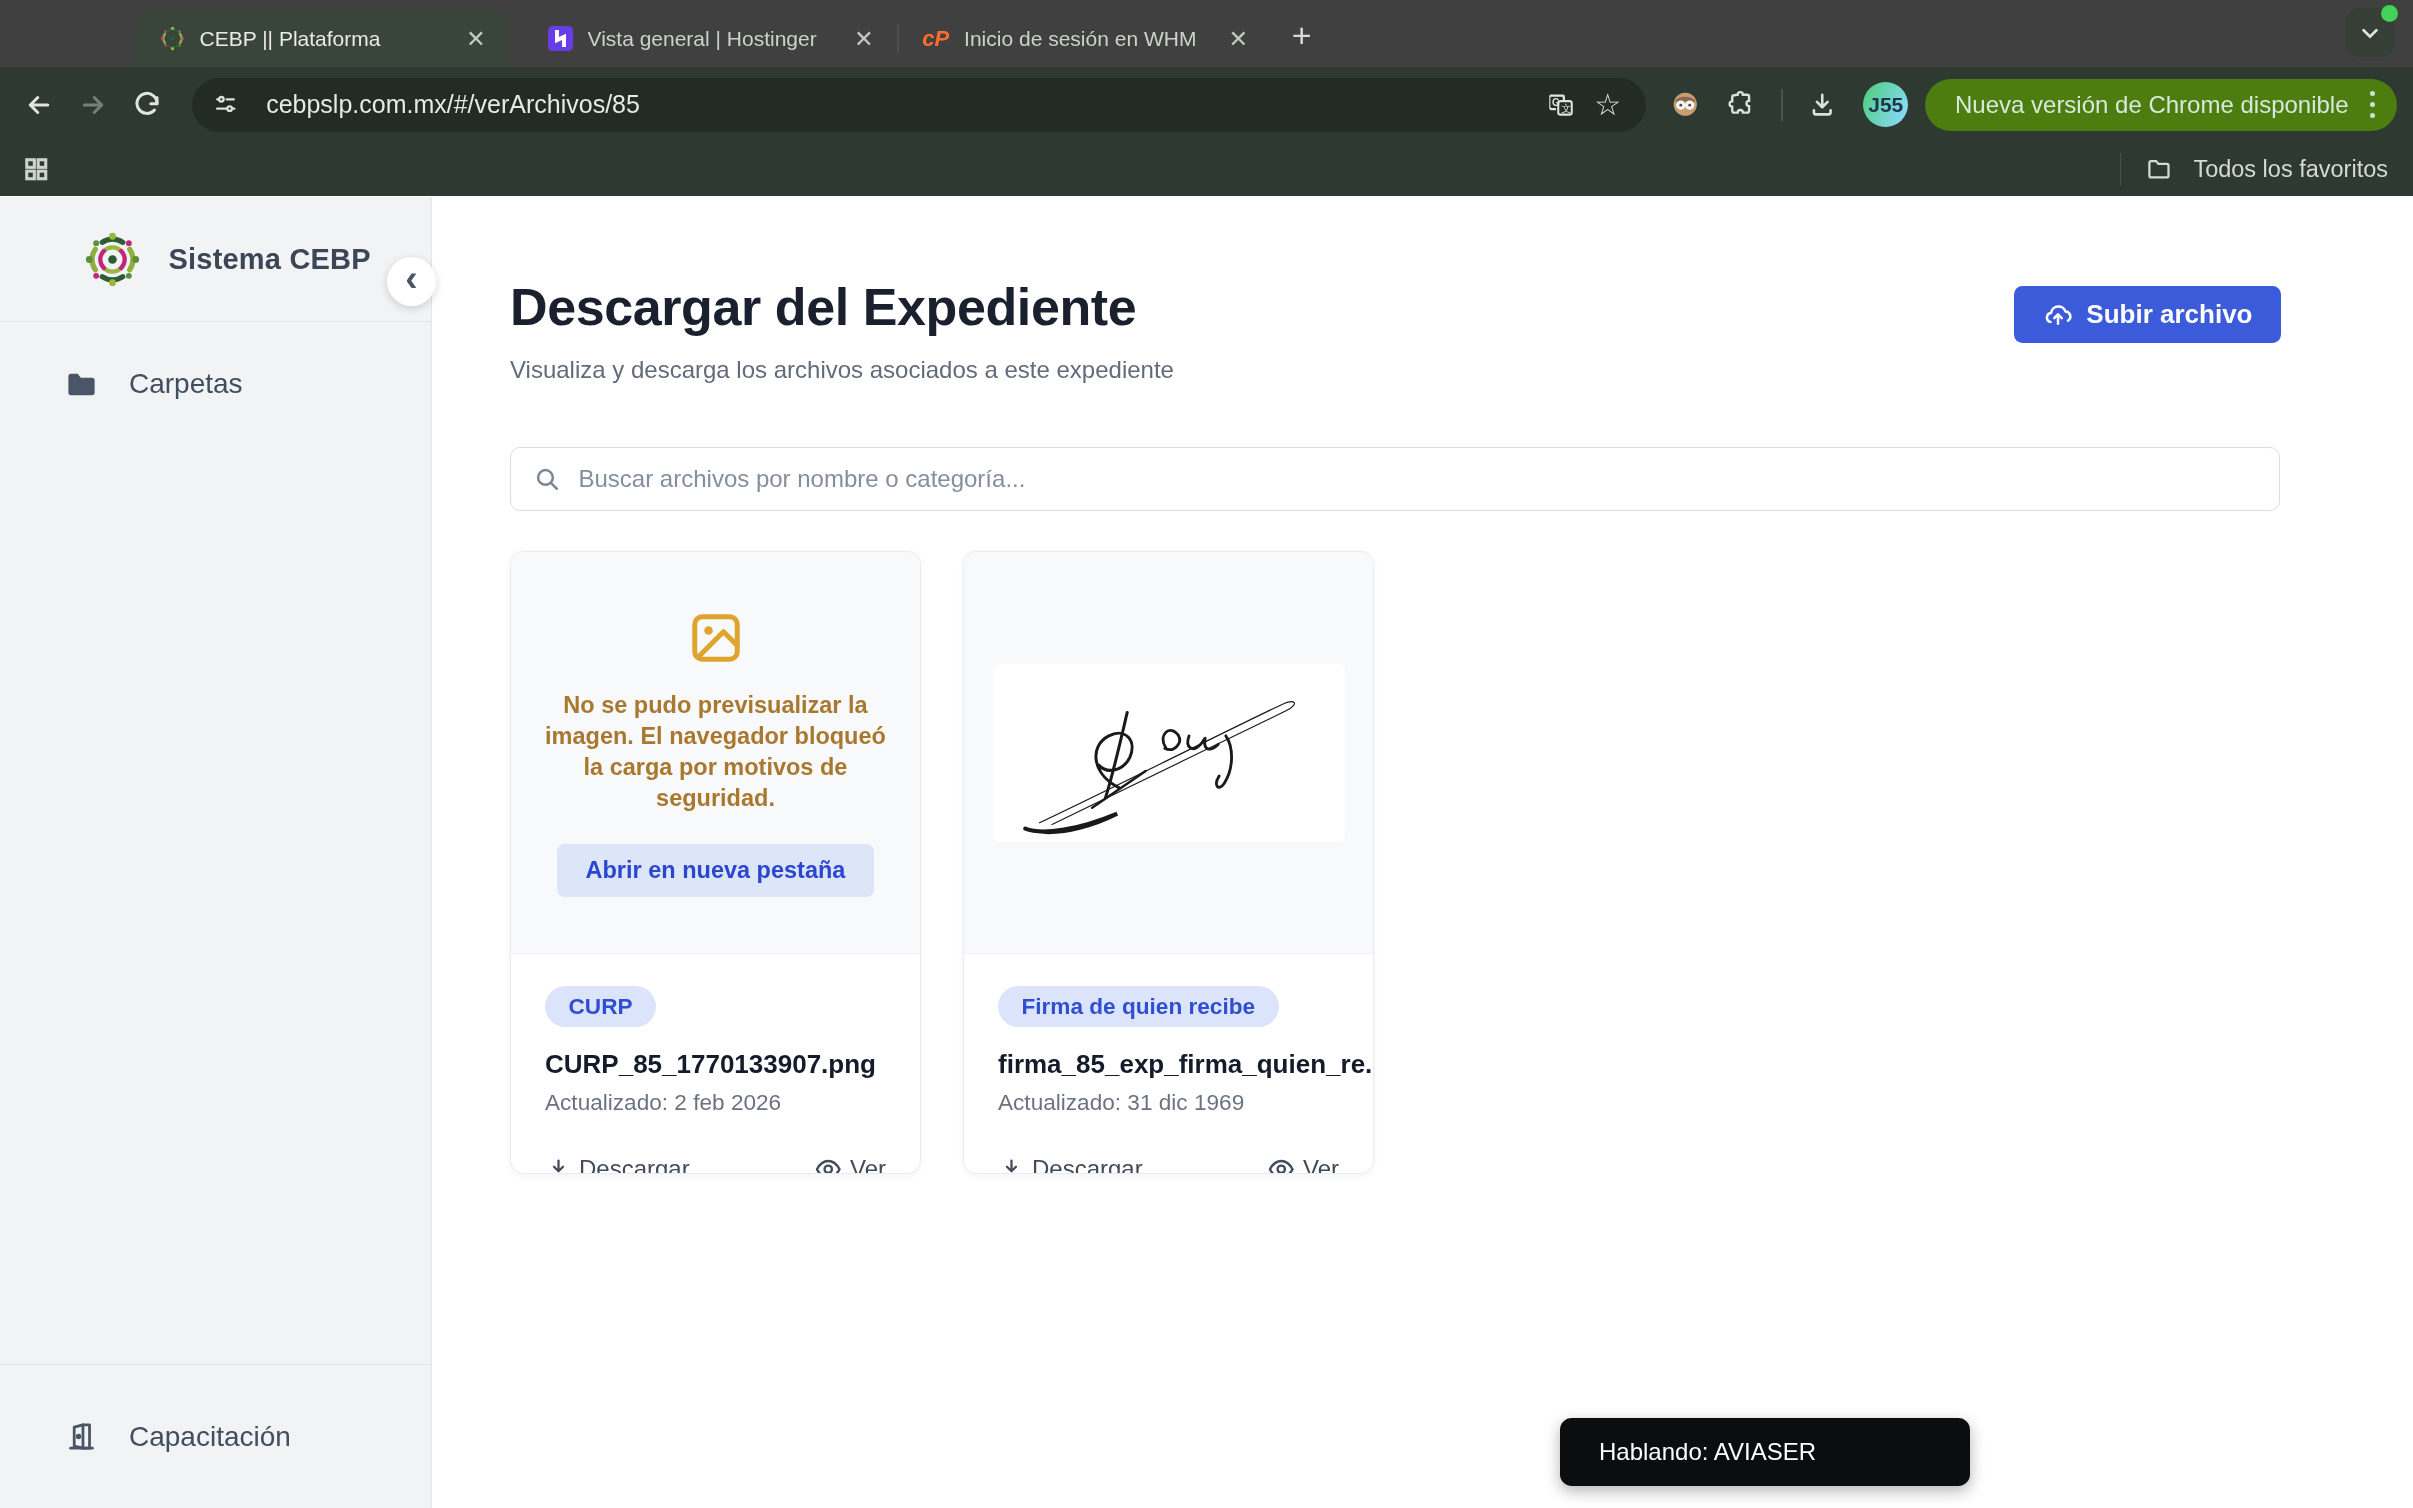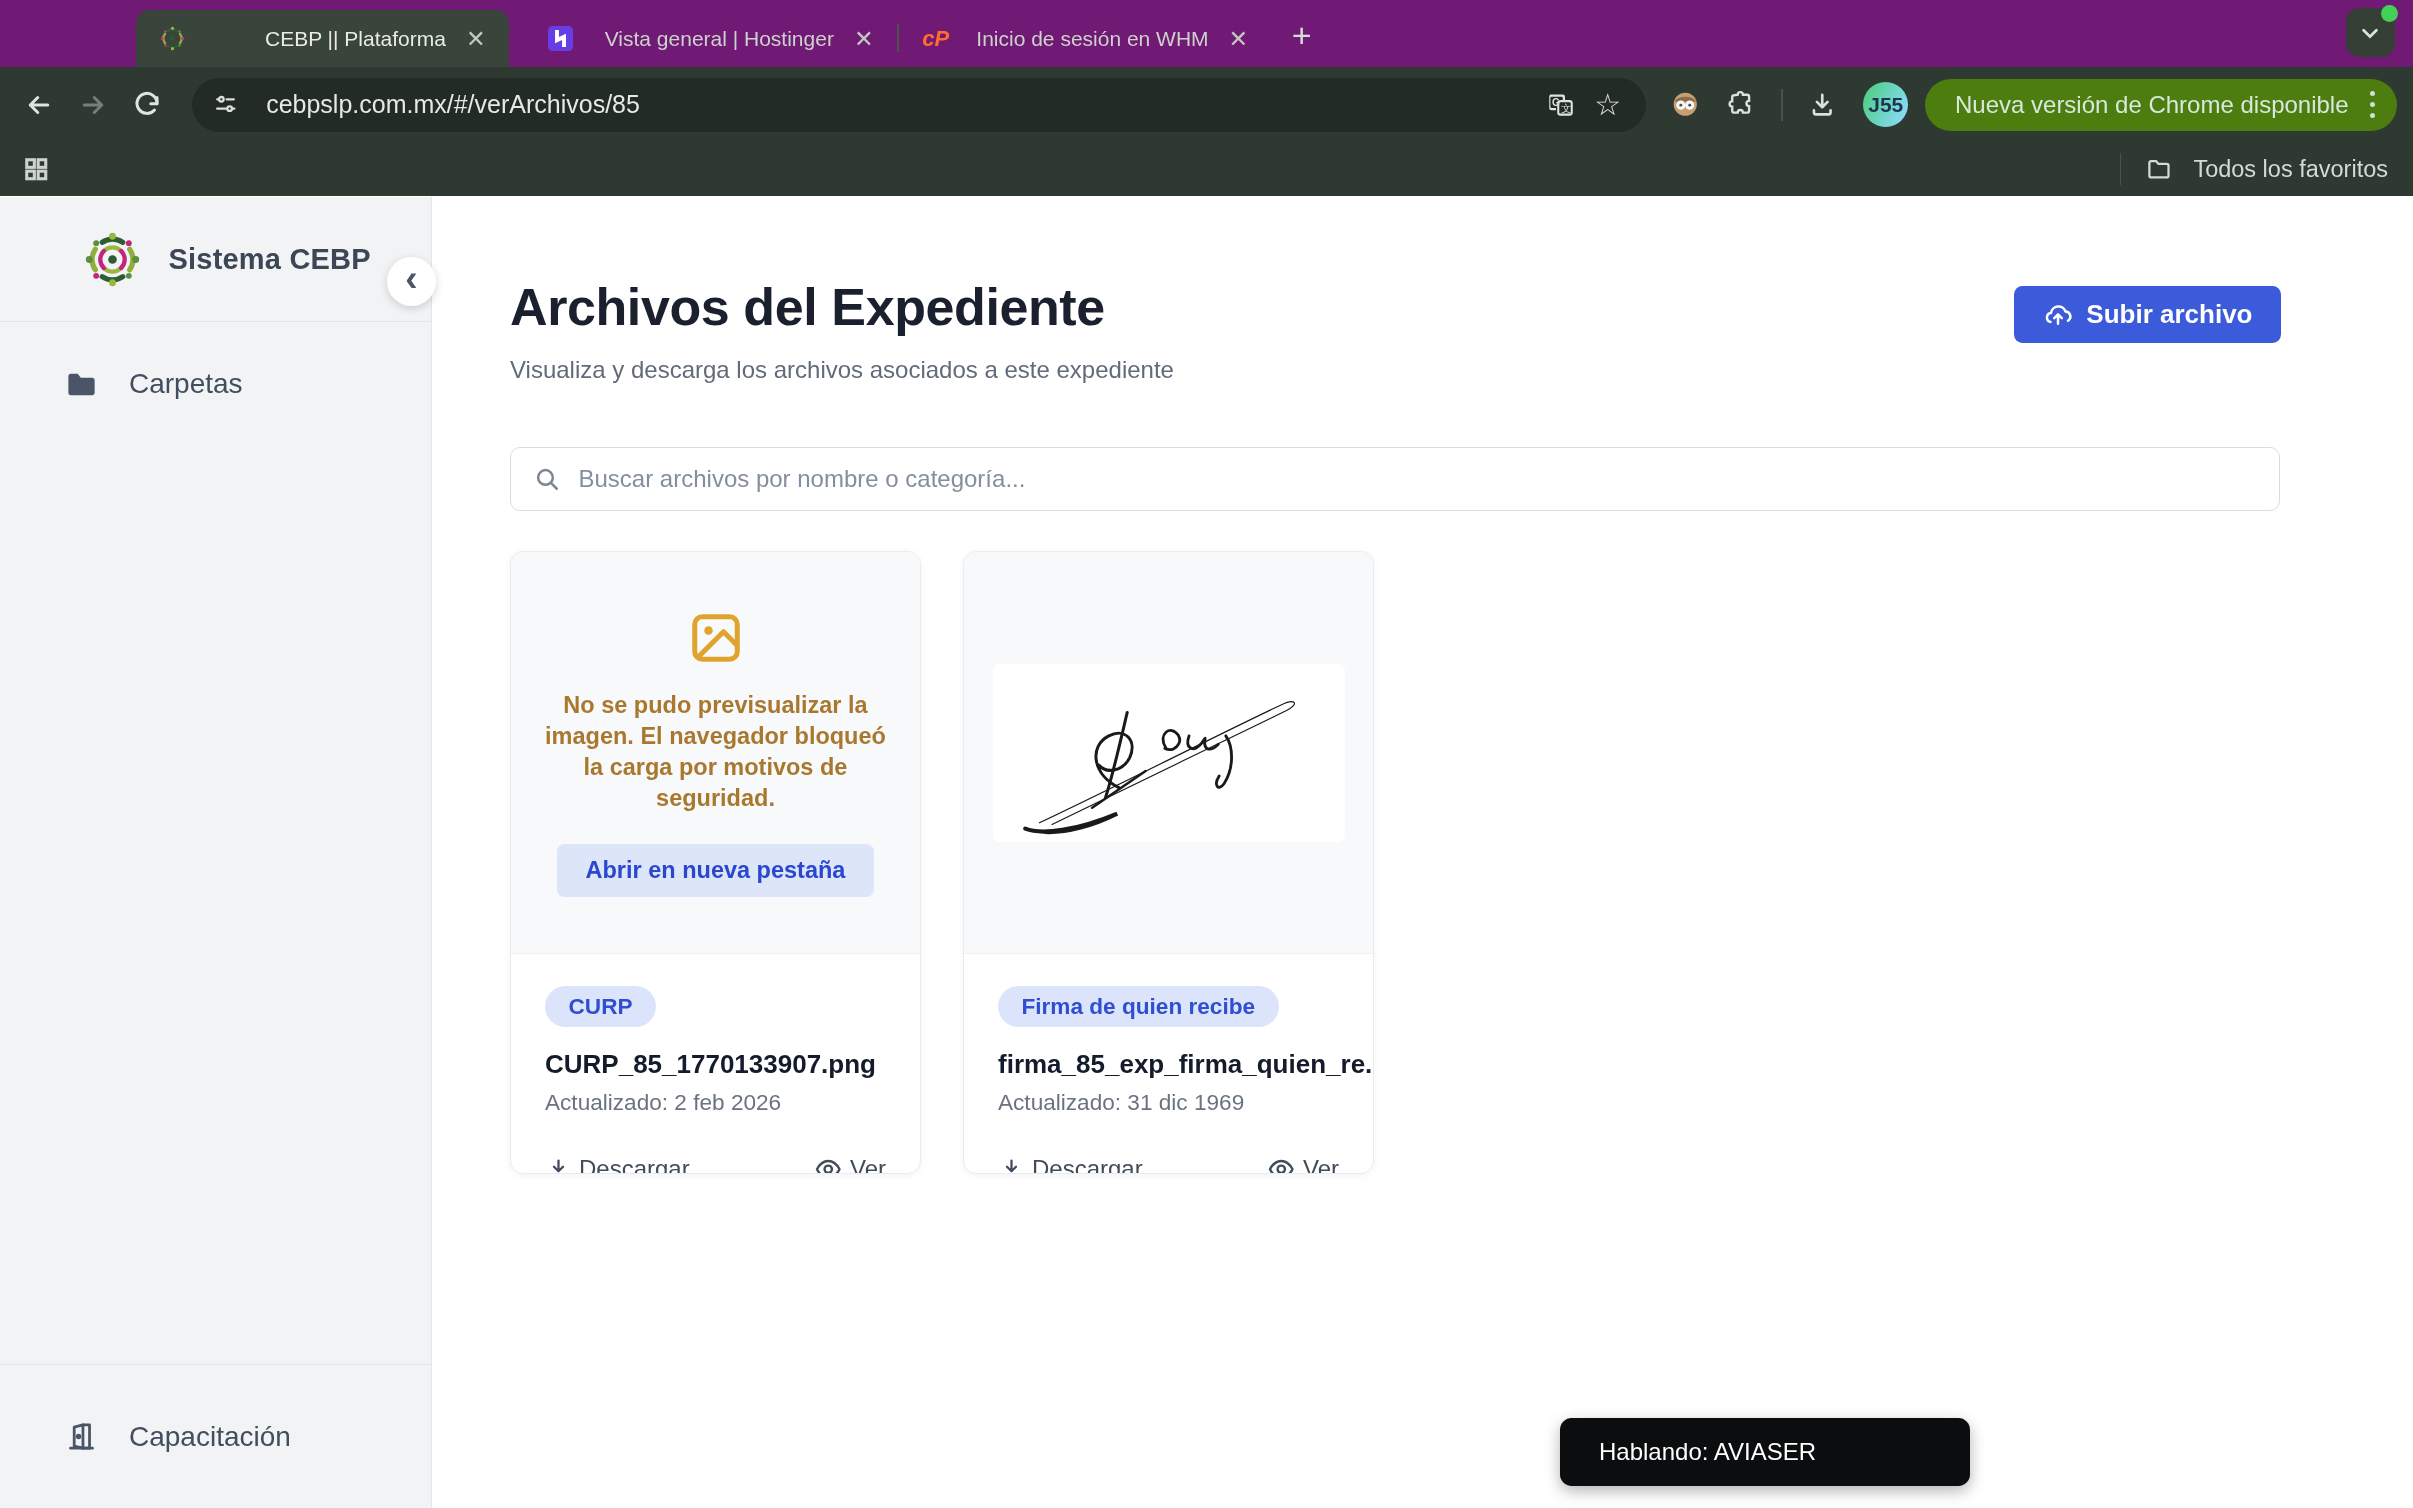--- a/index.html
+++ b/index.html
@@ -1,19 +1,19 @@
 <!DOCTYPE html>
 <html style="font-size:13.4px"><head>
 <meta charset="utf-8">
 <style>
   * { margin:0; padding:0; box-sizing:border-box; }
   html,body { width:2413px; height:1508px; overflow:hidden; font-family:"Liberation Sans", sans-serif; background:#fff; }
 
   
-  .tabstrip { position:absolute; top:0; left:0; width:2413px; height:67px; background:#701a75; display:flex; align-items:flex-end;text-align:right; }
+  .tabstrip { position:absolute; top:0; left:0; width:2413px; height:67px; background:#404040; display:flex; align-items:flex-end; }
   .tab { height:57px; width:373px; display:flex; align-items:center; padding:0 18.4px 0 23.5px; gap:15px; color:#ccd2cb; font-size:21px; }
   .tab.active { background:#39443a; border-radius:13.4px 13.4px 0 0; color:#e9ebe7; }
   .tab .title { flex:1; white-space:nowrap; overflow:hidden; text-overflow:ellipsis; }
   .tab .close { font-size:23.5px; color:#c3c9c2; padding:0 5px; }
   .tab-sep { width:1.7px; height:28.5px; background:#4a5349; margin-bottom:15px; }
   .newtab { color:#d6dbd4; font-size:34px; font-weight:300; margin:0 0 11.7px 20px; }
   .tabsearch { position:absolute; top:8.4px; right:18.4px; width:49px; height:49px; background:#353f36; border-radius:13.4px; display:flex; align-items:center; justify-content:center; color:#dfe4de; font-size:23.5px; }
   .tabsearch .dot { position:absolute; top:-3.4px; right:-3.4px; width:17px; height:17px; border-radius:50%; background:#43d158; }
 
   .toolbar { position:absolute; top:67px; left:0; width:2413px; height:75px; background:#2e3a31; display:flex; align-items:center; }
@@ -281,21 +281,21 @@
               <circle cx="10" cy="12" r="0.9" fill="#4a5568"></circle>
               <path d="M4.5 20 h15"></path>
             </svg>
         </span>
         <span>Capacitación</span>
       </div>
     </div>
   </aside>
 
   <main class="main">
-    <h1 class="page-title">Archivos del Expediente</h1>
+    <h1 class="page-title">Descargar del Expediente</h1>
     <p class="page-subtitle">Visualiza y descarga los archivos asociados a este expediente</p>
 
     <button class="upload-btn">
       <span>
         <svg width="30" height="30" viewBox="0 0 24 24" fill="none" stroke="#fff" stroke-width="2" stroke-linecap="round" stroke-linejoin="round">
             <path d="M20 16.6 A4 4 0 0 0 18 9.2 a6 6 0 0 0-11.6 1.2 A3.6 3.6 0 0 0 6 17.5"></path>
             <path d="M12 19 v-7 M9 14.5 l3-3 3 3"></path>
           </svg>
       </span>
       <span>Subir archivo</span>

